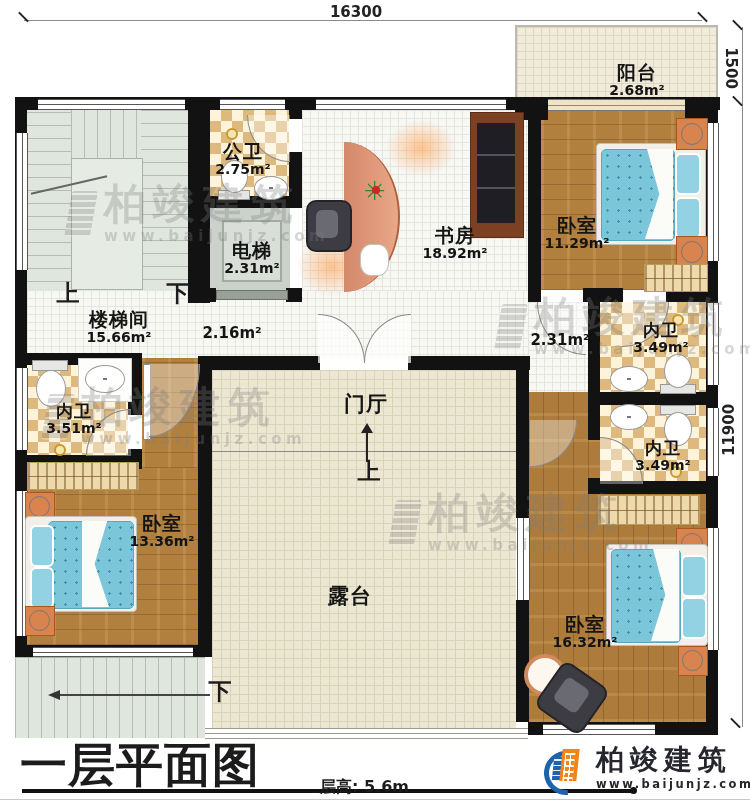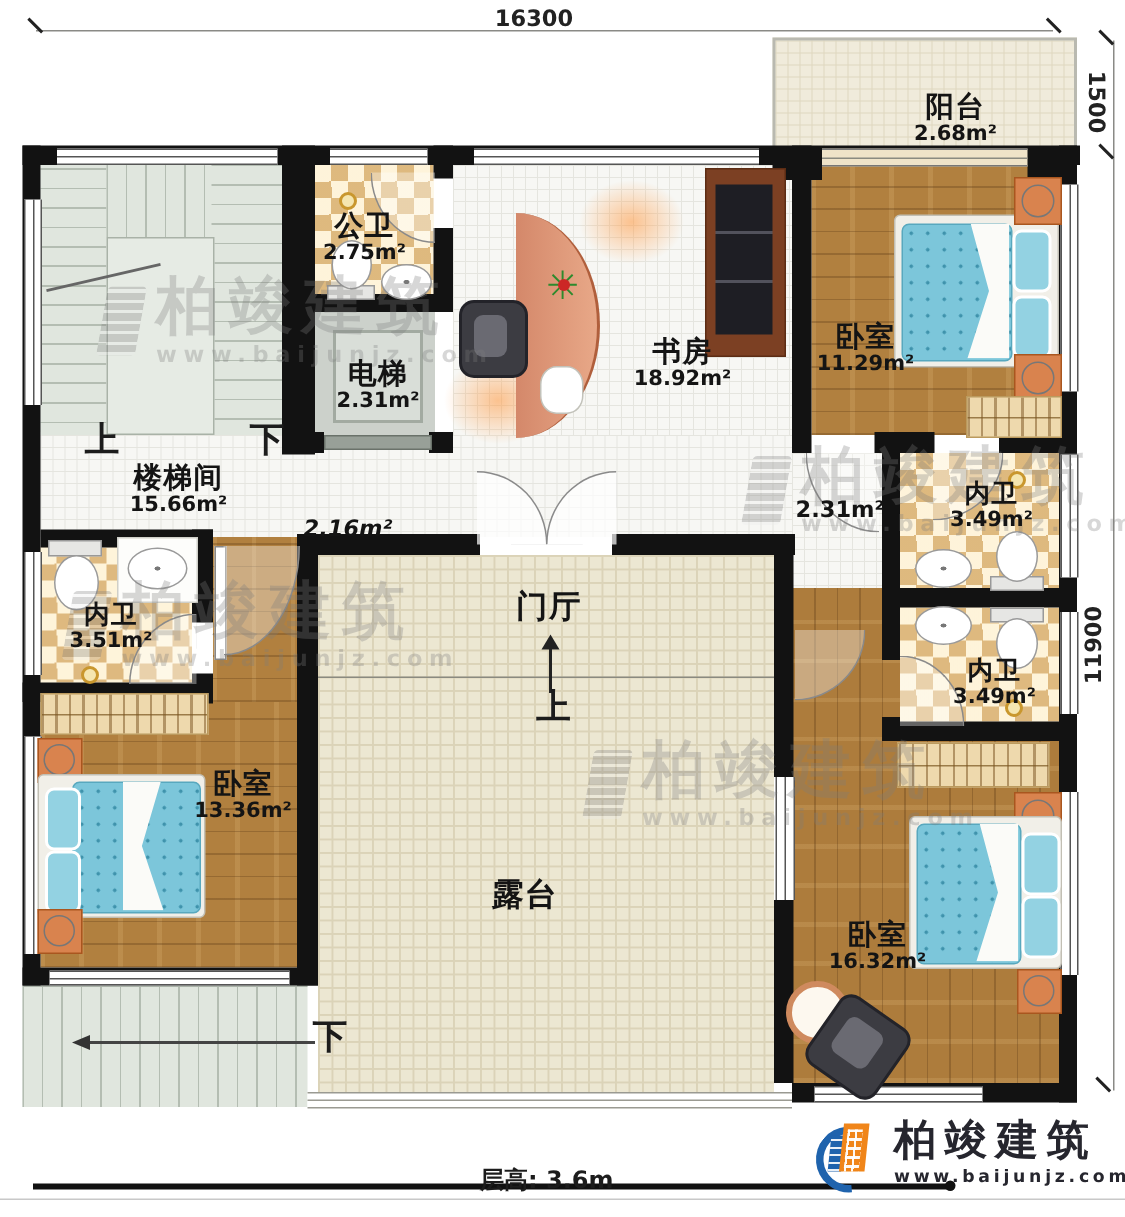--- a/index.html
+++ b/index.html
@@ -300,21 +300,21 @@
     <span class="ar">18.92m²</span>
   </div>
   <div class="lbl" style="left:577px;top:233px;">
     <span class="nm">卧室</span>
     <span class="ar">11.29m²</span>
   </div>
   <div class="lbl" style="left:119px;top:327px;">
     <span class="nm">楼梯间</span>
     <span class="ar">15.66m²</span>
   </div>
-  <div class="lbl" style="left:232px;top:353px;font-style:italic;">
+  <div class="lbl" style="left:232px;top:333px;">
     <span class="ar" style="font-size:15px;">2.16m²</span>
   </div>
   <div class="lbl" style="left:560px;top:340px;">
     <span class="ar" style="font-size:15px;">2.31m²</span>
   </div>
   <div class="lbl" style="left:661px;top:338px;">
     <span class="nm" style="font-size:17px;">内卫</span>
     <span class="ar">3.49m²</span>
   </div>
   <div class="lbl" style="left:663px;top:456px;">
@@ -338,26 +338,27 @@
   </div>
   <div class="lbl" style="left:350px;top:597px;">
     <span class="nm" style="font-size:21px;">露台</span>
   </div>
 
   <div class="dir" style="left:68px;top:293px;">上</div>
   <div class="dir" style="left:178px;top:293px;">下</div>
   <div class="dir" style="left:220px;top:691px;">下</div>
   <div class="dir" style="left:369px;top:471px;">上</div>
 
+  <div class="tb-title">一层平面图</div>
   <div class="a" style="left:22px;top:789px;width:610px;height:4px;background:#111;"></div>
   <div class="a" style="left:630px;top:787px;width:7px;height:7px;background:#111;border-radius:50%;"></div>
   <div class="a" style="left:0;top:799px;width:750px;height:1px;background:#c8c8c8;"></div>
   <div class="tb-row" style="top:777px;">
     <span>层高:</span>
-    <span>3.6m</span>
+    <span>5.6m</span>
   </div>
   <div class="logo">
     <span class="logo-ico">
       <span class="logo-sw"></span>
       <span class="logo-b1"></span>
       <span class="logo-b2"></span>
     </span>
     <span>
       <span class="logo-nm" style="display:block;">柏竣建筑</span>
       <span class="logo-url" style="display:block;">www.baijunjz.com</span>

